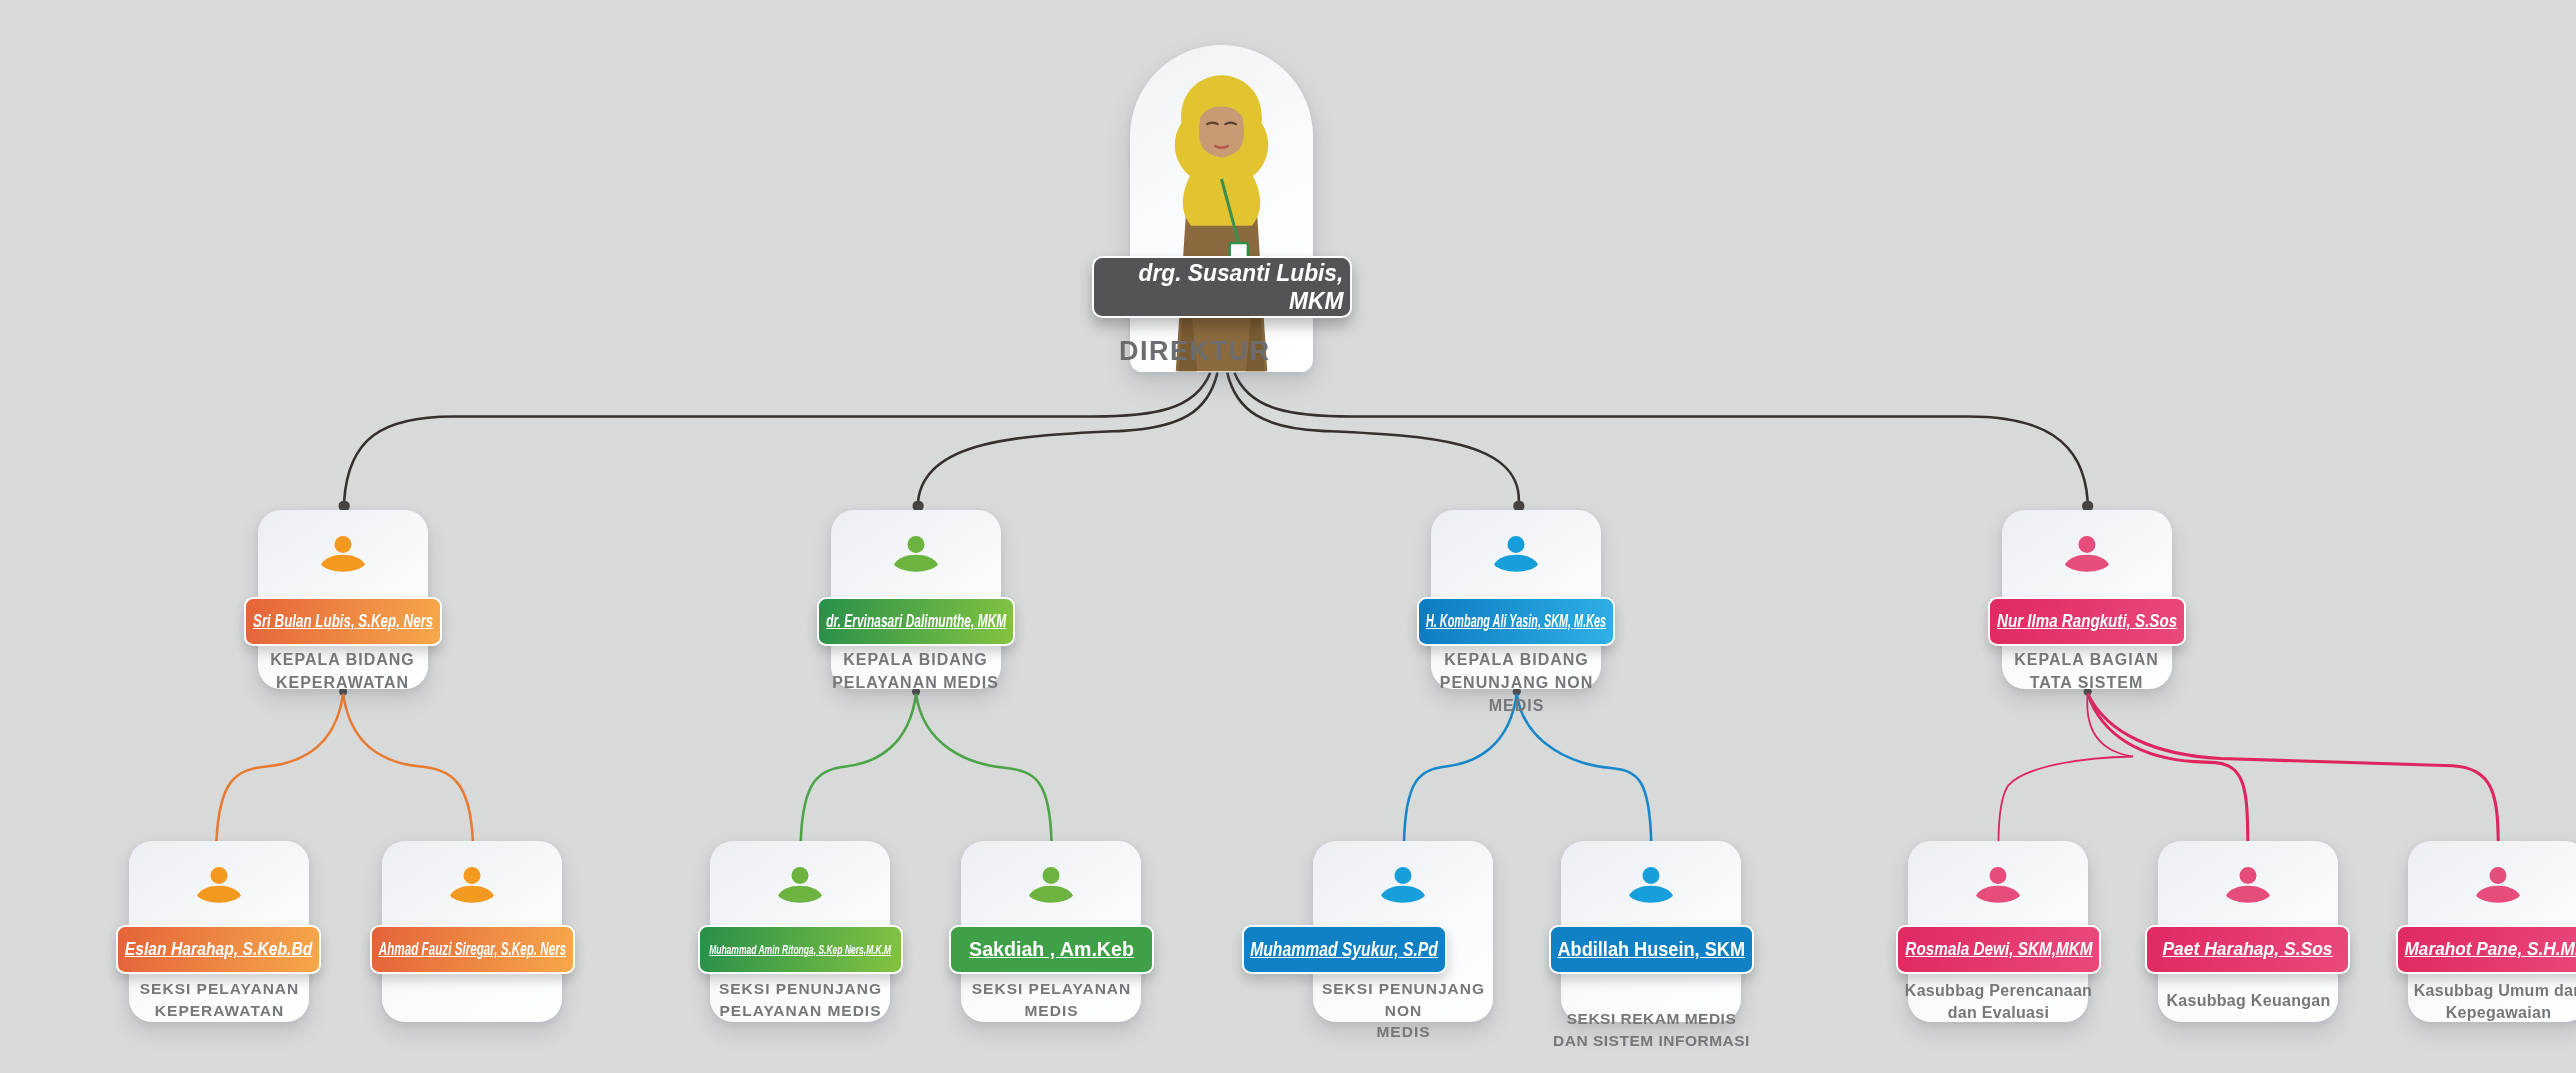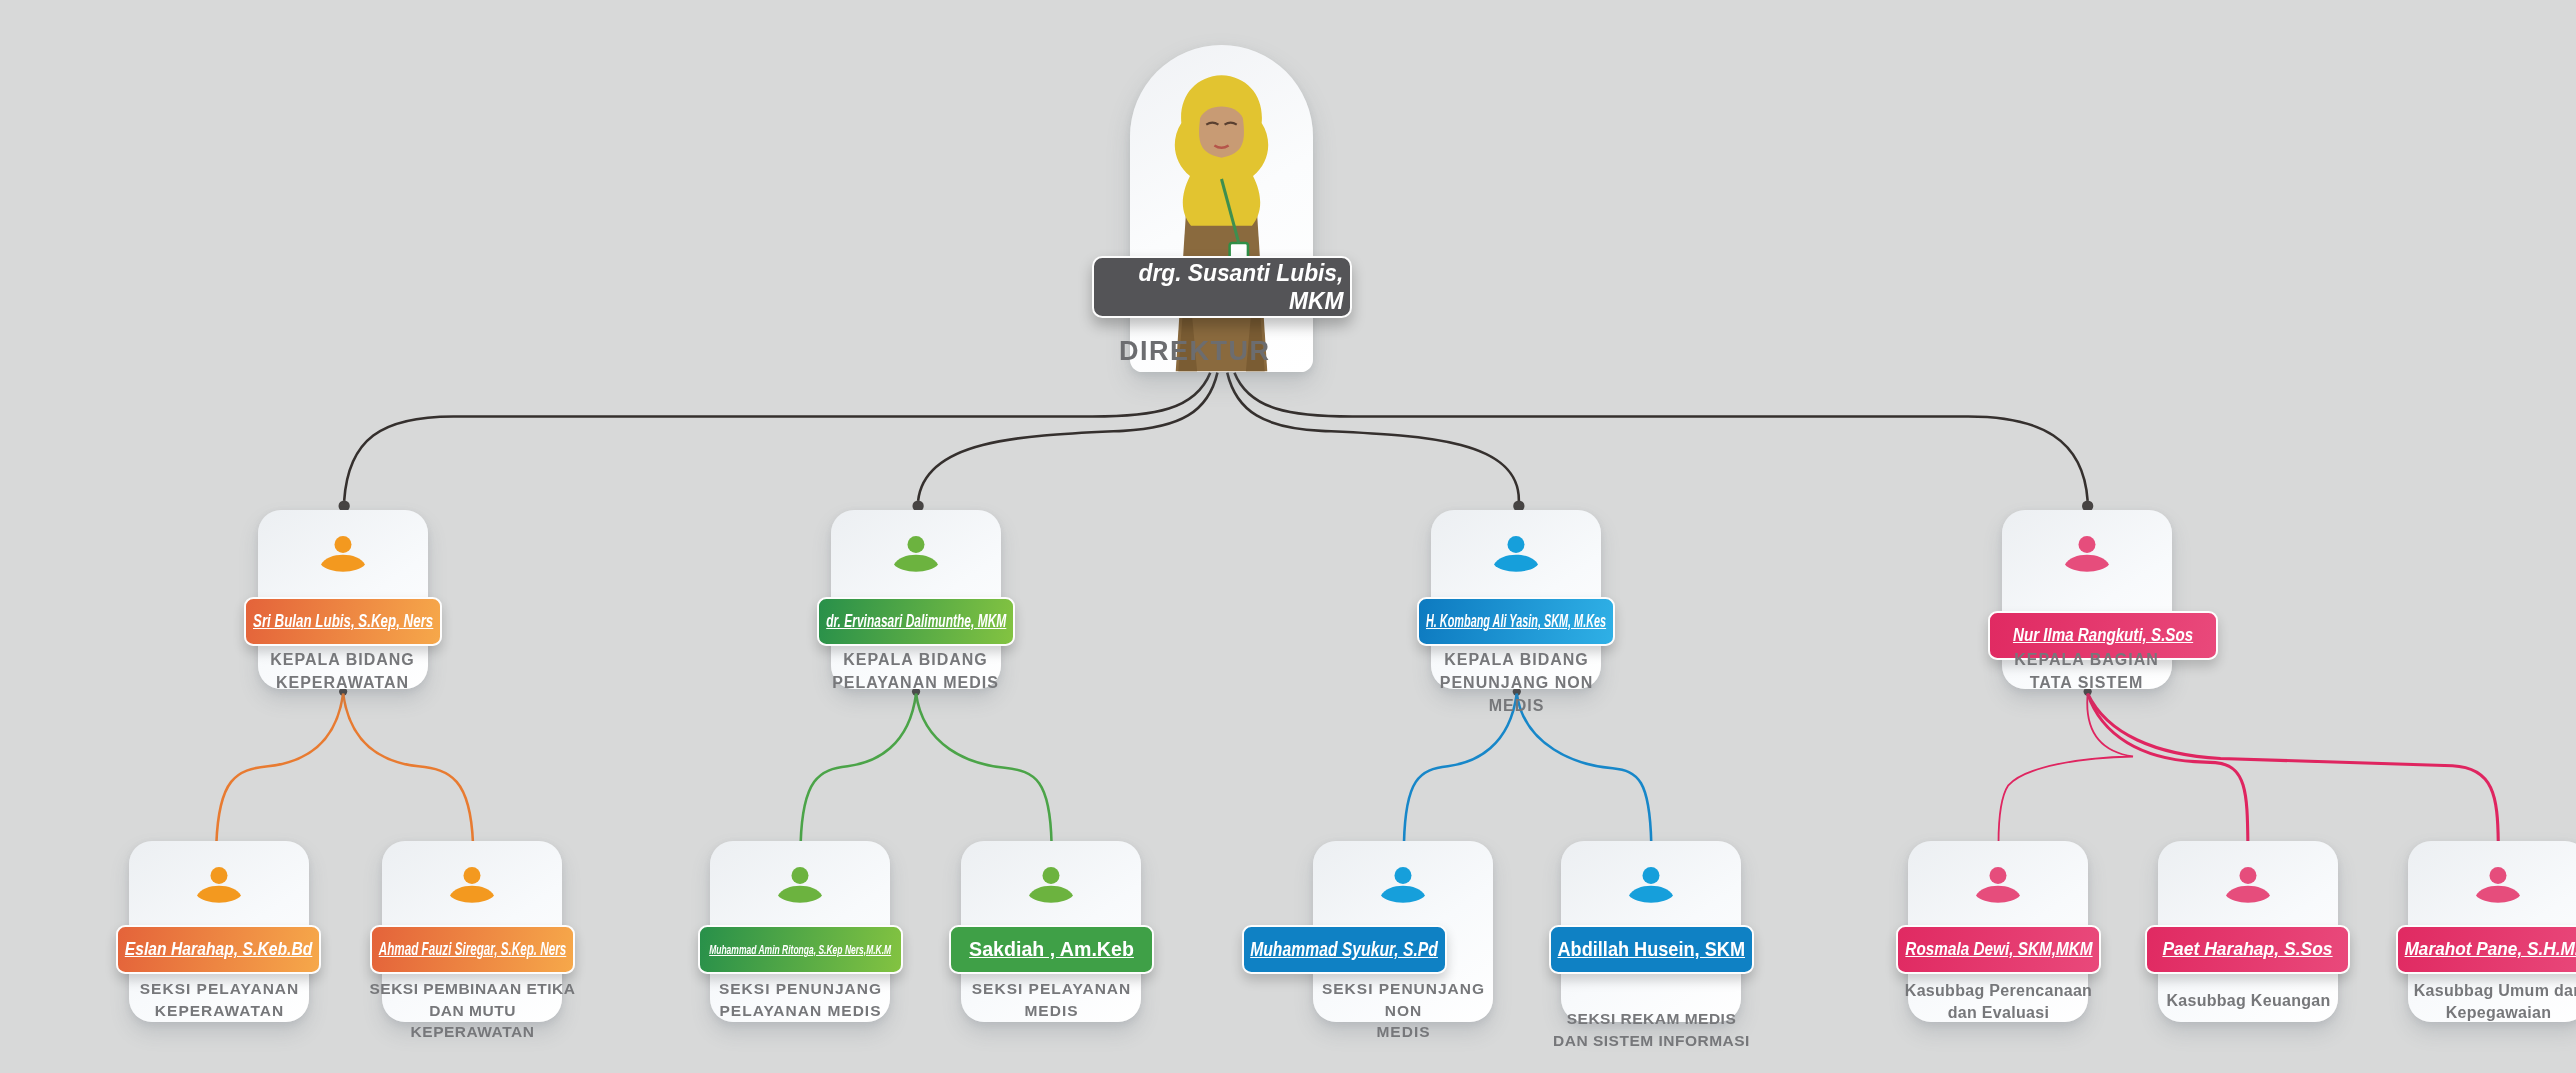--- a/index.html
+++ b/index.html
@@ -153,21 +153,21 @@
     <div>PENUNJANG NON MEDIS</div>
     </div>
 
   <div class="card lv2 th-pink" style="left:2002px">
     <span class="person">
       <svg viewBox="0 0 100 100">
           <circle cx="50" cy="27" r="17"></circle>
           <path d="M6,67 C20,41 80,41 94,67 C80,86 20,86 6,67 Z"></path>
         </svg></span>
   </div>
-  <div class="rib grad-pink" style="left:1988px;top:611px;width:230px">
+  <div class="rib grad-pink" style="left:1988px;top:597px;width:198px">
     <span class="fit" style="transform: scaleX(0.866);">Nur Ilma Rangkuti, S.Sos</span>
     </div>
   <div class="title" style="left:1991px;top:648px;width:191px">
     <div>KEPALA BAGIAN</div>
     <div>TATA SISTEM</div>
     </div>
 
   <div class="card lv3 th-orange" style="left:129px">
     <span class="person">
       <svg viewBox="0 0 100 100">
@@ -186,24 +186,20 @@
   <div class="card lv3 th-orange" style="left:382px">
     <span class="person">
       <svg viewBox="0 0 100 100">
           <circle cx="50" cy="27" r="17"></circle>
           <path d="M6,67 C20,41 80,41 94,67 C80,86 20,86 6,67 Z"></path>
         </svg></span>
   </div>
   <div class="rib grad-orange" style="left:370px;top:925px;width:205px">
     <span class="fit" style="transform: scaleX(0.667);">Ahmad Fauzi Siregar, S.Kep. Ners</span>
     </div>
-  <div class="title" style="left:367px;top:978px;width:211px;font-size:15.5px;line-height:21.6px;letter-spacing:0.5px">
-    <div>SEKSI PEMBINAAN ETIKA</div>
-    <div>DAN MUTU KEPERAWATAN</div>
-    </div>
 
   <div class="card lv3 th-green" style="left:710px">
     <span class="person">
       <svg viewBox="0 0 100 100">
           <circle cx="50" cy="27" r="17"></circle>
           <path d="M6,67 C20,41 80,41 94,67 C80,86 20,86 6,67 Z"></path>
         </svg></span>
   </div>
   <div class="rib grad-green fs26" style="left:698px;top:925px;width:205px">
     <span class="fit" style="transform: scaleX(0.654);">Muhammad Amin Ritonga, S.Kep Ners,M.K.M</span>

